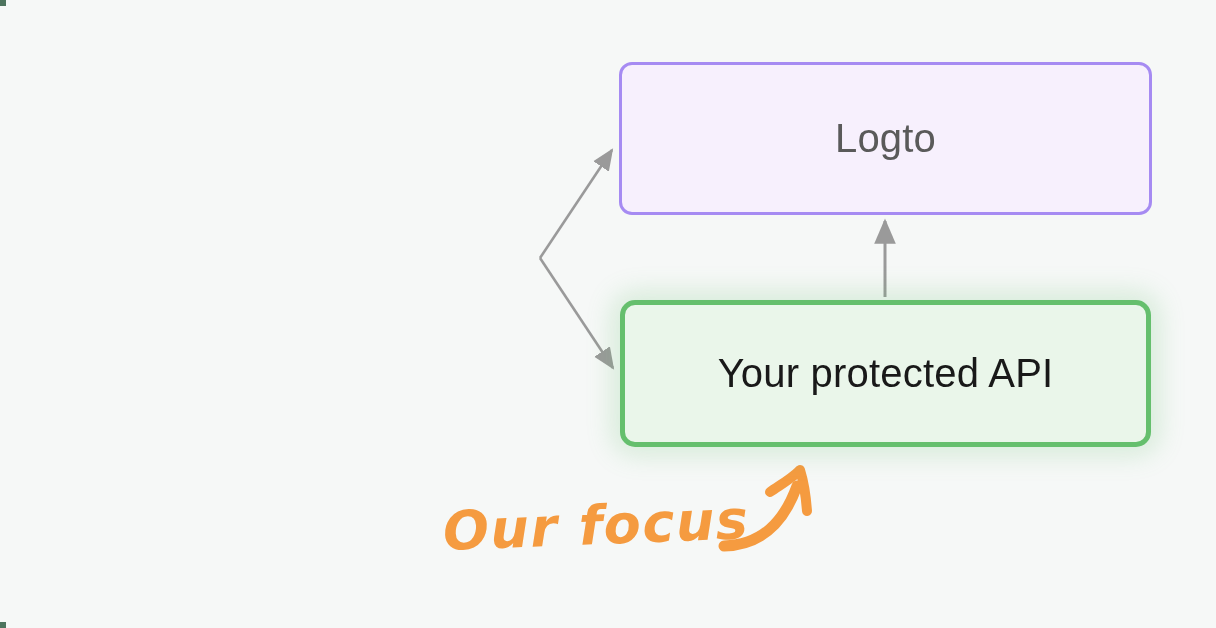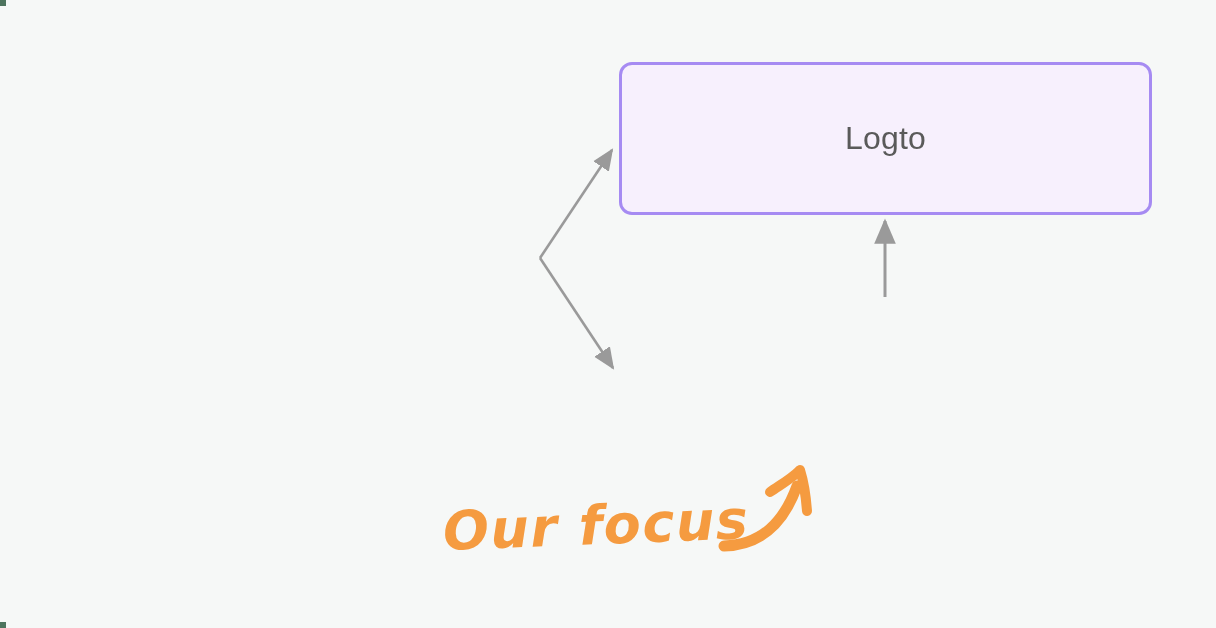--- a/index.html
+++ b/index.html
@@ -52,21 +52,21 @@
   }
 
   .node-logto {
     left: 619px;
     top: 62px;
     width: 533px;
     height: 153px;
     background: #f7f0fd;
     border: 3px solid #a68bf2;
     color: #5a5a5a;
-    font-size: 32px;
+    font-size: 40px;
     font-weight: 400;
     letter-spacing: 0.2px;
   }
 
   .node-api {
     left: 620px;
     top: 300px;
     width: 531px;
     height: 147px;
     background: #eaf6ea;
@@ -132,16 +132,19 @@
       <path d="M770,492 C780,485 791,479 799,471" fill="none" stroke="#f59b40" stroke-width="10" stroke-linecap="round"></path>
       <path d="M800,470 C804,483 806,497 807,511" fill="none" stroke="#f59b40" stroke-width="10" stroke-linecap="round"></path>
     </g>
   </svg>
 
 
   <div class="node node-logto">
     <span>Logto</span>
   </div>
 
+  <div class="node node-api">
+    <span>Your protected API</span>
+  </div>
 
   <div class="annotation-text">Our focus</div>
 
 </div>
 
 </body></html>

